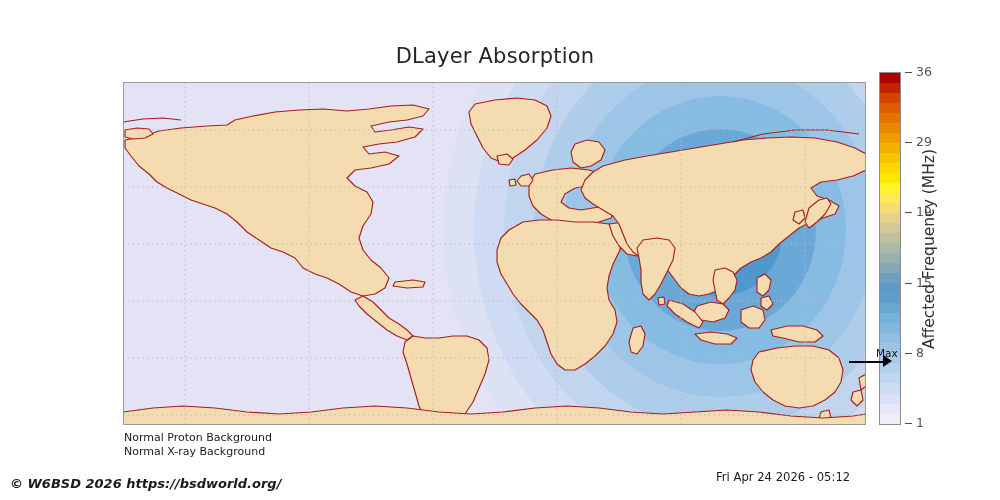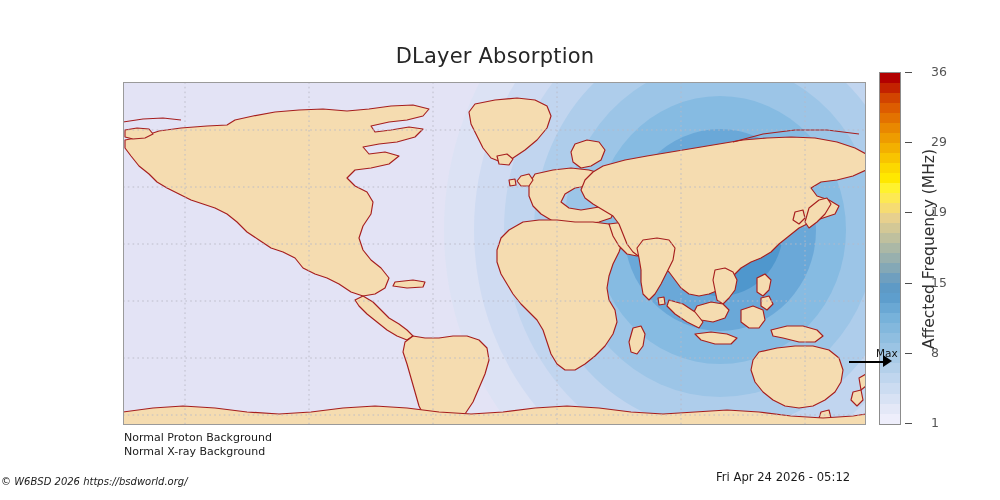--- a/index.html
+++ b/index.html
@@ -25,21 +25,21 @@
 
   
   .cbar-wrap{position:absolute;left:879px;top:72px;width:22px;height:353px;}
   .cbar{position:absolute;left:0;top:0;width:22px;height:353px;
         border:1px solid #8c8c8c;box-sizing:border-box;overflow:hidden;}
   .cbar-seg{width:100%;}
   .cbar-ticks{position:absolute;left:22px;top:0;width:60px;height:353px;}
   .ctick{position:absolute;left:0;height:0;}
   .ctick i{position:absolute;left:4px;top:-1px;display:block;width:7px;height:0;
            border-top:1.3px solid #4d4d4d;}
-  .ctick span{position:absolute;left:30px;top:-9px;font-size:12.5px;color:#545454;
+  .ctick span{position:absolute;left:15px;top:-9px;font-size:12.5px;color:#545454;
               line-height:16px;white-space:nowrap;}
   .cbar-label{
     position:absolute;left:916px;top:72px;height:353px;width:26px;
     display:flex;align-items:center;justify-content:center;
   }
   .cbar-label span{
     transform:rotate(-90deg);white-space:nowrap;font-size:15.5px;color:#303030;
   }
   .maxmark{position:absolute;left:-30px;top:347px;width:56px;height:22px;}
   .maxmark .mtxt{position:absolute;left:1px;top:-4px;font-size:10.5px;color:#111;
@@ -48,22 +48,22 @@
                    border-top:2.4px solid #000;}
   .maxmark .mhead{position:absolute;left:34px;top:4px;width:0;height:0;
                   border-top:6px solid transparent;border-bottom:6px solid transparent;
                   border-left:9px solid #000;}
 
   
   .note{position:absolute;left:124px;font-size:11px;color:#1a1a1a;line-height:15px;}
   .note.l1{top:430px;}
   .note.l2{top:444px;}
   .stamp{position:absolute;left:716px;top:430px;font-size:11.6px;color:#1a1a1a;margin-top:40px;}
-  .footer{position:absolute;left:1px;top:476px;font-size:10px;color:#1a1a1a;
-          font-style:italic;}
+  .footer{position:absolute;left:10px;top:476px;font-size:13px;color:#1a1a1a;
+          font-style:italic;font-weight:bold;}
 </style>
 </head>
 <body>
 
 <div id="root">
 
   <div class="title">DLayer Absorption</div>
 
   <div class="map-wrap">
     <svg class="map-svg" viewBox="0 0 743 343" preserveAspectRatio="none">

